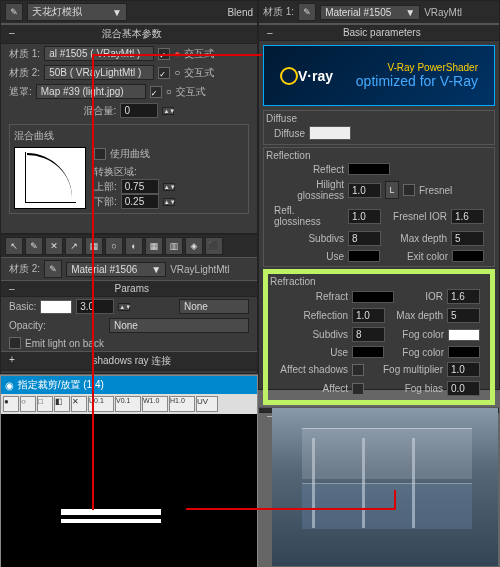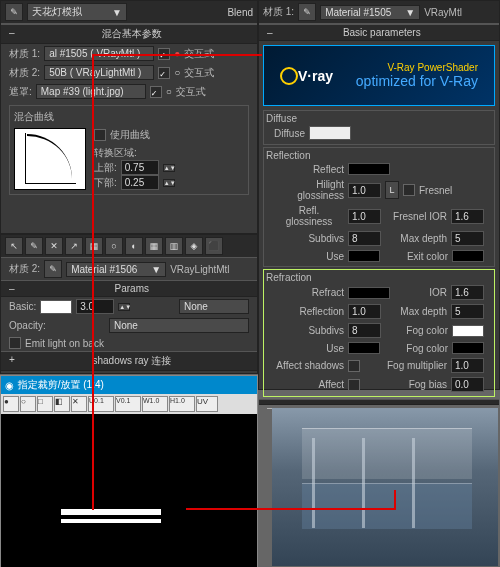--- a/index.html
+++ b/index.html
@@ -67,20 +67,25 @@
   </div>
   <div class="row">
     <span class="lbl">遮罩:</span>
     <div class="dropdown" style="width:100px">
           <span>Map #39 (light.jpg)</span>
         </div>
     <span class="checkbox checked"></span>
     <span>○</span>
     <span class="lbl">交互式</span>
   </div>
+  <div class="row" style="justify-content:center">
+    <span class="lbl">混合量:</span>
+    <span class="input-box" style="width:30px">0</span>
+    <span class="spinbtn">▲▼</span>
+  </div>
   <div style="border:1px solid #555;margin:4px 8px;padding:4px">
     <div class="lbl">混合曲线</div>
     <div style="display:flex;gap:8px;margin-top:4px">
       <div class="curve-box"></div>
       <div>
         <div class="row" style="padding:0">
               <span class="checkbox"></span>
               <span class="lbl">使用曲线</span>
             </div>
         <div class="lbl" style="margin-top:4px">转换区域:</div>
@@ -187,39 +192,39 @@
           <span class="swatch" style="width:40px;height:10px"></span>
         </div>
     <div class="row">
           <span class="lbl" style="width:70px;text-align:right">Hilight glossiness</span>
           <span class="input-box" style="width:25px">1.0</span>
           <span class="icon-btn" style="width:12px">L</span>
           <span class="checkbox"></span>
           <span class="lbl">Fresnel</span>
         </div>
     <div class="row">
-          <span class="lbl" style="width:70px;text-align:center">Refl. glossiness</span>
+          <span class="lbl" style="width:70px;text-align:left">Refl. glossiness</span>
           <span class="input-box" style="width:25px">1.0</span>
           <span class="lbl" style="margin-left:auto">Fresnel IOR</span>
           <span class="input-box" style="width:25px">1.6</span>
         </div>
     <div class="row">
           <span class="lbl" style="width:70px;text-align:right">Subdivs</span>
           <span class="input-box" style="width:25px">8</span>
           <span class="lbl" style="margin-left:auto">Max depth</span>
           <span class="input-box" style="width:25px">5</span>
         </div>
     <div class="row">
           <span class="lbl" style="width:70px;text-align:right">Use</span>
           <span class="swatch" style="width:30px;height:10px"></span>
           <span class="lbl" style="margin-left:auto">Exit color</span>
           <span class="swatch" style="width:30px;height:10px"></span>
         </div>
   </div>
-  <div style="border:1px solid #bef264;margin:2px 4px;padding:2px">
+  <div style="border:5px solid #bef264;margin:2px 4px;padding:2px">
     <div class="lbl">Refraction</div>
     <div class="row">
           <span class="lbl" style="width:70px;text-align:right">Refract</span>
           <span class="swatch" style="width:40px;height:10px"></span>
           <span class="lbl" style="margin-left:auto">IOR</span>
           <span class="input-box" style="width:25px">1.6</span>
         </div>
     <div class="row">
           <span class="lbl" style="width:70px;text-align:right">Reflection</span>
           <span class="input-box" style="width:25px">1.0</span>

